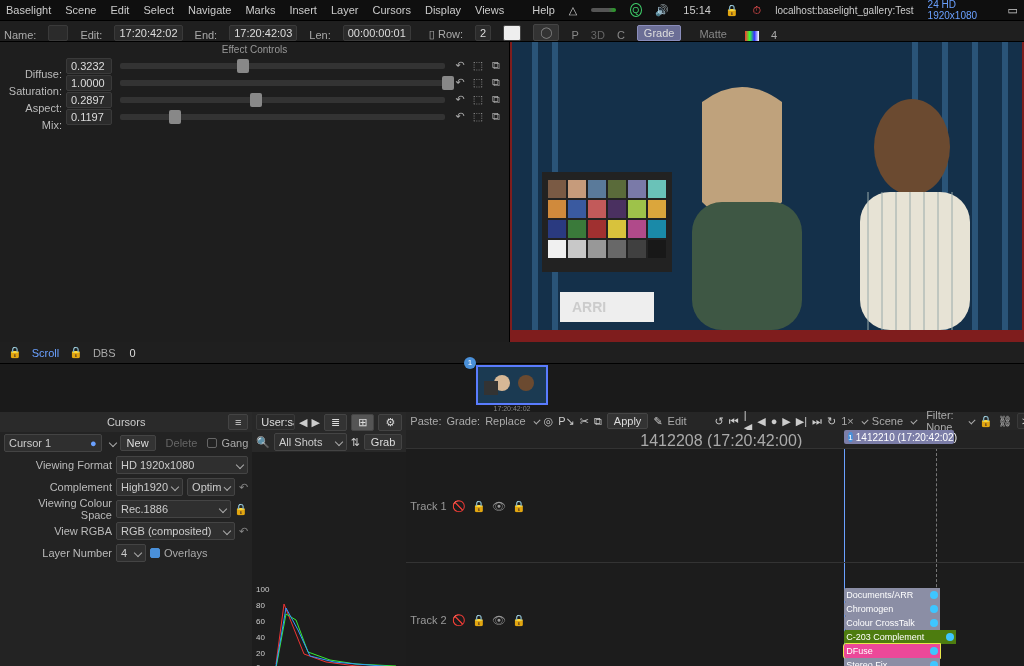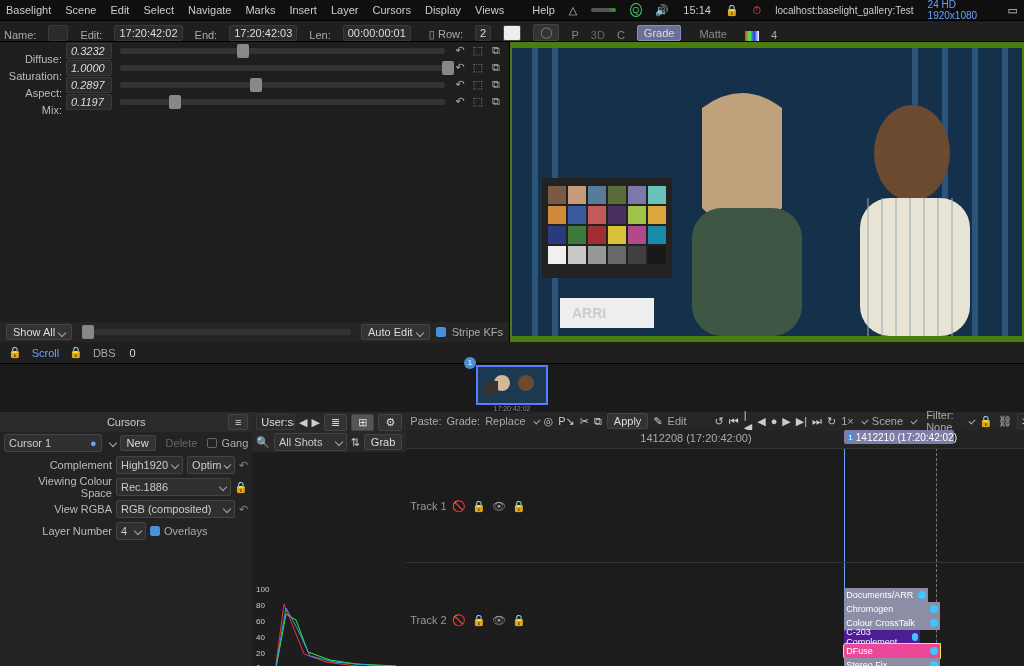--- a/index.html
+++ b/index.html
@@ -15,26 +15,26 @@
   .btn { background:#333; border:1px solid #444; padding:1px 6px; border-radius:2px; color:#ddd; }
   .btn.active { background:#555; }
   .btn.indigo { background:#6b6e96; border-color:#8a8dbb; }
   .ck { width:10px; height:10px; border:1px solid #666; display:inline-block; border-radius:2px; background:#222; }
   .ck.on { background:#4a90d9; border-color:#4a90d9; }
   .toplower { display:flex; height:300px; }
   .fxcol { width:510px; background:#1e1e1e; display:flex; flex-direction:column; border-right:1px solid #000; }
   .fxhdr { text-align:center; color:#999; font-size:10px; padding:2px 0; }
   .fxrow { display:flex; align-items:center; height:17px; padding:0 6px; gap:4px; }
   .fxrow .plbl { width:56px; text-align:right; color:#bbb;margin-top:16px; }
-  .fxrow .pval { width:46px;font-style:italic; }
+  .fxrow .pval { width:46px; }
   .slider { flex:1; height:6px; background:#333; position:relative; border-radius:2px; margin:0 4px; }
   .thumb { position:absolute; top:-4px; width:12px; height:14px; background:#888; border-radius:2px; }
   .iconcell { width:14px; text-align:center; color:#aaa; }
   .fxfoot { display:flex; align-items:center; height:20px; padding:0 6px; gap:6px; background:#252525; }
-  .viewer { flex:1; background:#4d7c0f; display:flex; align-items:center; justify-content:center; }
+  .viewer { flex:1; background:#7f1d1d; display:flex; align-items:flex-start; justify-content:center; }
   .thumbstrip { height:48px; background:#1a1a1a; display:flex; align-items:center; justify-content:center; }
   .thumbimg { width:72px; height:40px; border:2px solid #5a7cff; position:relative; }
   .lowblk { display:flex; height:276px; }
   .curscol { width:258px; background:#232323; display:flex; flex-direction:column; }
   .panelhdr { display:flex; align-items:center; justify-content:center; height:20px; background:#2a2a2a; color:#ccc; position:relative; }
   .panelhdr .ricons { position:absolute; right:4px; display:flex; gap:4px; }
   .currow { display:flex; align-items:center; height:22px; padding:0 4px; gap:4px; }
   .currow .clbl { flex:0 0 108px; text-align:right; color:#bbb; }
   .dd { flex:1; background:#2f2f2f; border:1px solid #444; padding:2px 4px; display:flex; align-items:center; justify-content:space-between; border-radius:2px; }
   .smalldd { width:48px; }
@@ -103,20 +103,21 @@
   <span style="color:#666;">3D</span>
   <span style="color:#888;">C</span>
   <span class="btn indigo">Grade</span>
   <span class="btn" style="color:#888;background:transparent;border:none;">Matte</span>
   <span style="background:linear-gradient(90deg,#f33,#3f3,#33f,#fff);width:14px;height:10px;display:inline-block;"></span>
   <span class="lbl">4</span>
 </div>
 
 <div class="toplower">
   <div class="fxcol">
+    <div class="fxhdr">Effect Controls</div>
     <div id="fxparams">
         <div class="fxrow">
           <span class="plbl">Diffuse:</span>
   <span class="fld pval">0.3232</span>
   <div class="slider">
             <div class="thumb" style="left:36%;"></div>
           </div>
   <span class="iconcell">↶</span>
   <span class="iconcell">⬚</span>
   <span class="iconcell">⧉</span>
@@ -146,29 +147,20 @@
   <span class="fld pval">0.1197</span>
   <div class="slider">
             <div class="thumb" style="left:15%;"></div>
           </div>
   <span class="iconcell">↶</span>
   <span class="iconcell">⬚</span>
   <span class="iconcell">⧉</span>
         </div>
       </div>
     <div style="flex:1;"></div>
-    <div class="fxfoot">
-      <span class="btn"><span>Show All</span><span class="cron"></span></span>
-      <span class="slider" style="flex:1;">
-          <span class="thumb" style="left:0;"></span>
-        </span>
-      <span class="btn"><span>Auto Edit</span><span class="cron"></span></span>
-      <span class="ck on"></span>
-      <span class="lbl">Stripe KFs</span>
-    </div>
   </div>
   <div class="viewer">
     <svg width="510" height="288">
       <rect width="510" height="288" fill="#10131a"></rect>
       <rect x="0" y="0" width="510" height="288" fill="#1b2a3c"></rect>
 
       <g>
         <rect x="0" y="0" width="510" height="288" fill="#14304a"></rect>
         <rect x="20" y="0" width="6" height="288" fill="#2a5478"></rect>
           <rect x="40" y="0" width="6" height="288" fill="#2a5478"></rect>
@@ -264,20 +256,27 @@
           <span>Cursor 1</span>
           <span style="color:#6aa0ff;">●</span>
         </div>
       <span class="cron"></span>
       <span class="btn">New</span>
       <span class="btn" style="color:#666;background:transparent;border:none;">Delete</span>
       <span class="ck"></span>
       <span class="lbl">Gang</span>
     </div>
     <div id="cursorRows">
+        <div class="currow">
+          <span class="clbl">Viewing Format</span>
+    <div class="dd" style="">
+            <span>HD 1920x1080</span>
+            <span class="cron"></span>
+          </div>
+    </div>
         <div class="currow">
           <span class="clbl">Complement</span>
     <div class="dd" style="">
             <span>High1920</span>
             <span class="cron"></span>
           </div>
     <div class="dd smalldd">
             <span>Optim</span>
             <span class="cron"></span>
           </div>
@@ -383,21 +382,21 @@
       <span class="lbl">Scene</span>
         <span class="cron"></span>
       <div style="flex:1;"></div>
       <span class="lbl">Filter: None</span>
         <span class="cron"></span>
       <span style="color:#666;">🔒</span>
       <span>⛓</span>
       <span class="fld">&gt;999%</span>
     </div>
     <div class="tlruler">
-      <div style="position:absolute;left:234px;top:2px;color:#aaa;font-size:11px;">
+      <div style="position:absolute;left:234px;top:2px;color:#aaa;font-size:16px;">
         <span>1412208</span> <span>(17:20:42:00)</span>
       </div>
       <div class="clipevt" style="left:438px;top:0;width:110px;height:14px;background:#7c7ea8;">
         <span style="background:#4a90d9;border-radius:50%;width:10px;height:10px;font-size:8px;display:inline-flex;align-items:center;justify-content:center;margin-right:3px;">1</span>
         <span>1412210</span>&nbsp;<span>(17:20:42:02)</span>
       </div>
     </div>
     <div class="tracks">
       <div class="playhead" style="left:438px;"></div>
       <div class="dashline" style="left:530px;"></div>
@@ -413,33 +412,33 @@
       <div class="track" style="top:114px;">
         <div class="tracklbl">
           <span>Track 2</span> 
             <span>🚫</span>
             <span>🔒</span>
             <span>👁</span>
             <span>🔒</span>
         </div>
         <div id="stack"></div>
       </div>
-    <div class="stacklbl" style="top: 140px; position: absolute; right: auto; background: rgb(139, 142, 165); left: 438px; width: 84px;">
+    <div class="stacklbl" style="top: 140px; position: absolute; right: auto; background: rgb(139, 142, 165); left: 438px; width: 96px;">
           <span>Documents/ARR</span>
           <span class="dot"></span>
         </div>
         <div class="stacklbl" style="top: 154px; position: absolute; right: auto; background: rgb(139, 142, 165); left: 438px; width: 96px;">
           <span>Chromogen</span>
           <span class="dot"></span>
         </div>
         <div class="stacklbl" style="top: 168px; position: absolute; right: auto; background: rgb(139, 142, 165); left: 438px; width: 96px;">
           <span>Colour CrossTalk</span>
           <span class="dot"></span>
         </div>
-        <div class="stacklbl" style="top: 182px; position: absolute; right: auto; background: #4c1d95; left: 438px; width: 76px;">
+        <div class="stacklbl" style="top: 182px; position: absolute; right: auto; background: #4d7c0f; left: 438px; width: 112px;">
           <span>C-203 Complement</span>
           <span class="dot"></span>
         </div>
         <div class="stacklbl" style="top: 196px; position: absolute; right: auto; background: #ec4899; outline: rgb(232, 232, 74) solid 1.5px; left: 438px; width: 96px;">
           <span>DFuse</span>
           <span class="dot"></span>
         </div>
         <div class="stacklbl" style="top: 210px; position: absolute; right: auto; background: rgb(139, 142, 165); left: 438px; width: 96px;">
           <span>Stereo Fix</span>
           <span class="dot"></span>

